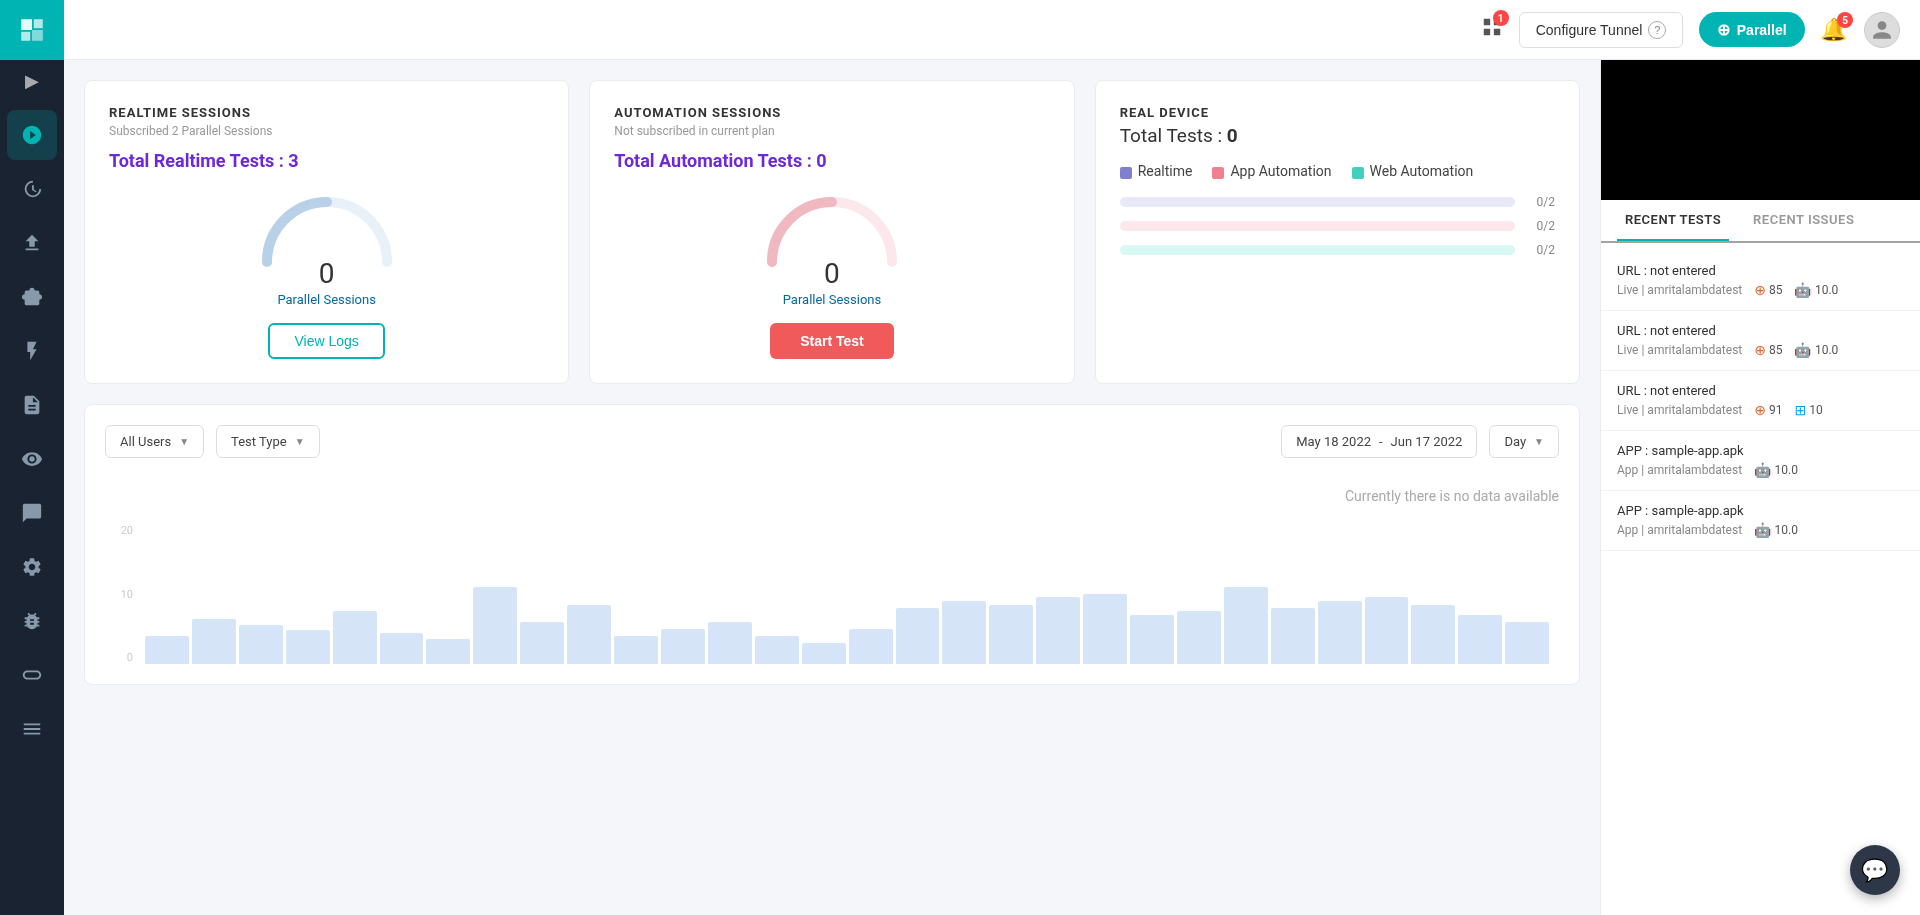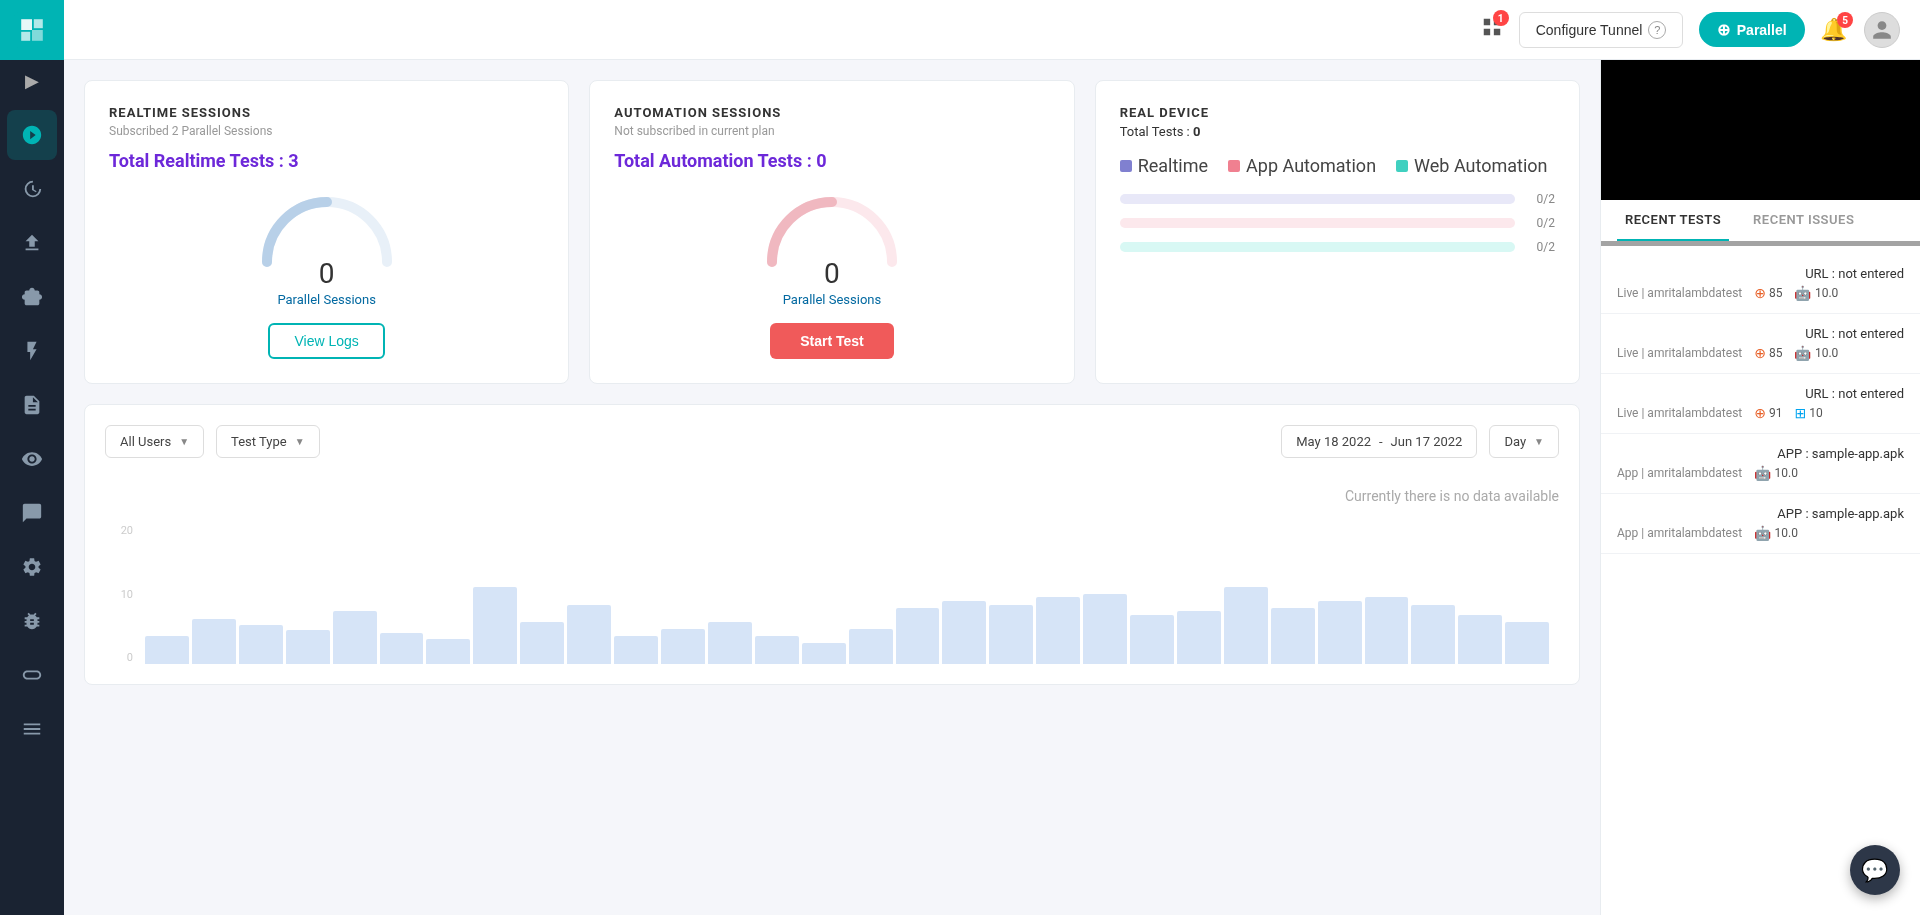--- a/index.html
+++ b/index.html
@@ -274,35 +274,35 @@
     }
     .real-device-card h3 {
       font-size: 13px;
       font-weight: 700;
       letter-spacing: 1px;
       color: #333;
       text-transform: uppercase;
       margin-bottom: 4px;
     }
     .real-device-card .total-label {
-      font-size: 13px;
+      font-size: 19px;
       color: #333;
       margin-bottom: 16px;
     }
     .legend-row {
       display: flex;
       gap: 20px;
       margin-bottom: 16px;
       flex-wrap: wrap;
     }
     .legend-item {
       display: flex;
-      align-items: center;
+      align-items: flex-end;
       gap: 6px;
-      font-size: 18px;
+      font-size: 14px;
       color: #444;
     }
     .legend-dot {
       width: 12px;
       height: 12px;
       border-radius: 2px;
     }
     .progress-row {
       display: flex;
       align-items: center;
@@ -336,21 +336,21 @@
       flex-direction: column;
       flex-shrink: 0;
     }
     .right-panel-preview {
       width: 100%;
       height: 140px;
       background: #000;
     }
     .right-panel-tabs {
       display: flex;
-      border-bottom: 5px solid #a3a3a3;
+      border-bottom: 2px solid #a3a3a3;
       padding: 0 16px;
     }
     .right-panel-tab {
       padding: 12px 8px;
       font-size: 13px;
       font-weight: 600;
       color: #999;
       cursor: pointer;
       border-bottom: 2px solid transparent;
       margin-right: 16px;
@@ -361,21 +361,20 @@
       border-bottom-color: #00b4b4;
     }
     .right-panel-content {
       flex: 1;
       overflow-y: auto;
       padding: 8px 0;
     }
     .recent-test-item {
       padding: 12px 16px;
       border-bottom: 1px solid #f0f2f5;
-      text-align: right;
     }
     .recent-test-item .url-line {
       font-size: 13px;
       color: #333;
       margin-bottom: 4px;
     }
     .recent-test-item .meta-line {
       display: flex;
       align-items: center;
       gap: 12px;

